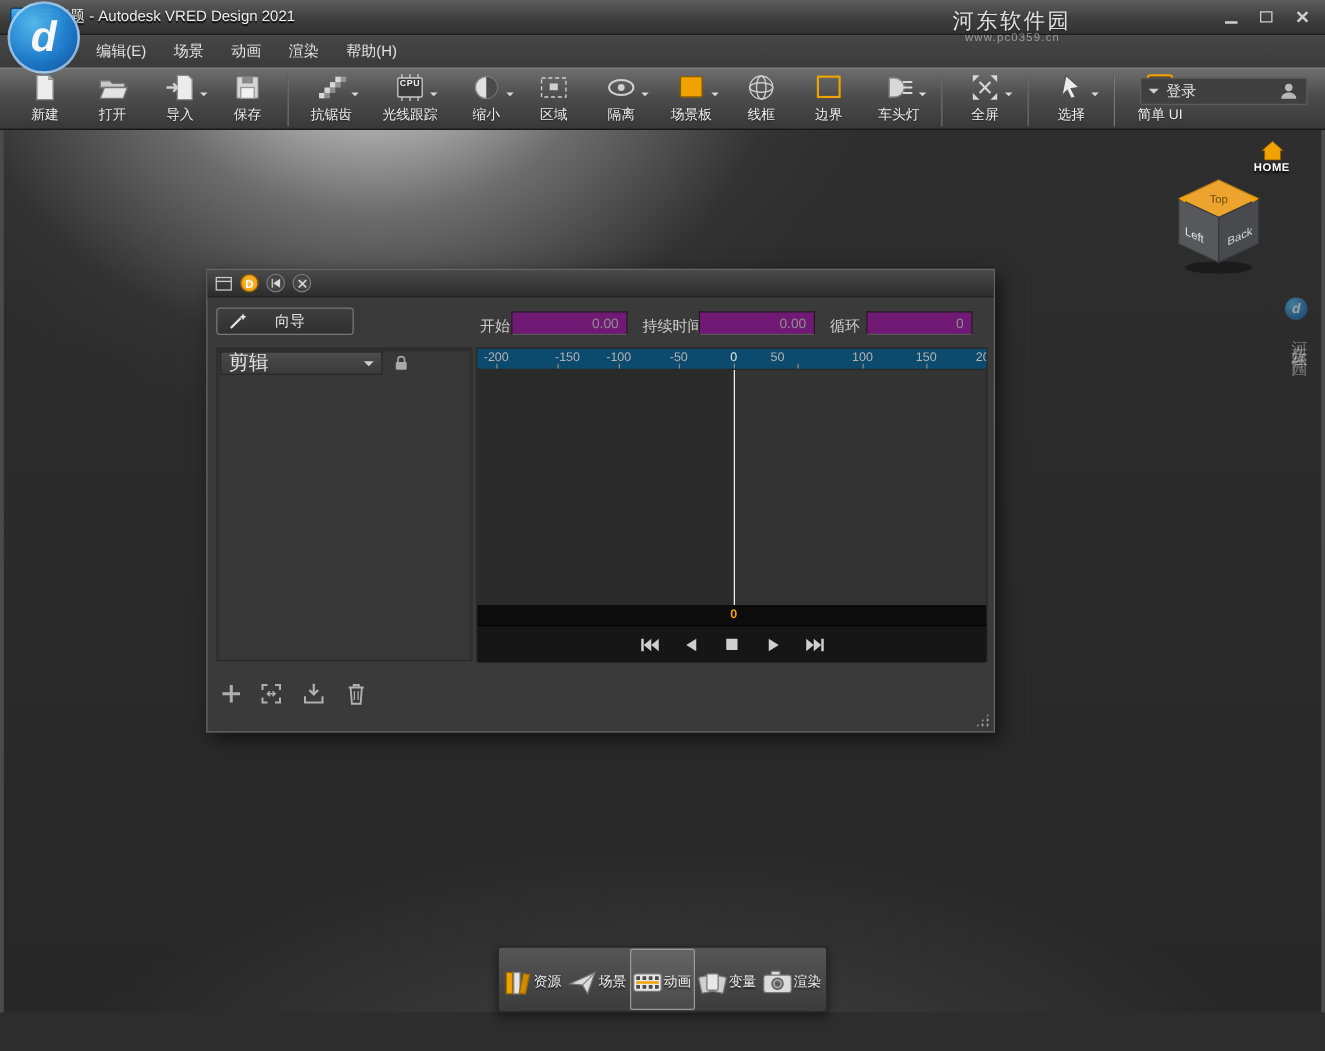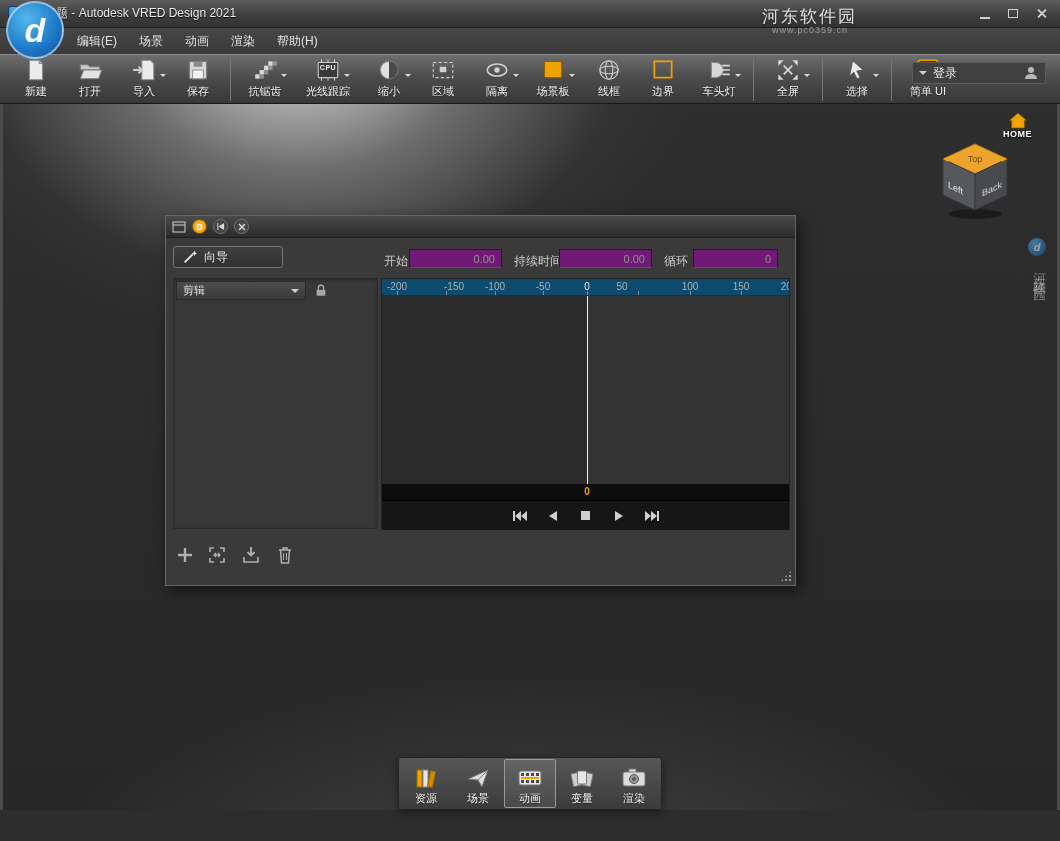--- a/index.html
+++ b/index.html
@@ -69,32 +69,32 @@
   .dlg-title{position:absolute;left:0;top:0;width:100%;height:22px;
     background:linear-gradient(#4a4a4a,#2c2c2c);border-bottom:1px solid #1e1e1e;
     display:flex;align-items:center;gap:6px;padding:0 6px;cursor:move;}
   .dlg-title .t{flex:1;font-size:12px;color:#e4e4e4;}
   .cbtn{width:15px;height:15px;border-radius:50%;display:flex;align-items:center;justify-content:center;cursor:pointer;flex:none;}
   .cbtn.orange{background:radial-gradient(#ffc447,#e89200);border:1px solid #8a5d00;
       color:#fff;font-size:9px;font-weight:bold;}
   .cbtn.dark{background:radial-gradient(#565656,#333);border:1px solid #777;}
   .wizard{position:absolute;left:7px;top:30px;width:110px;height:22px;
     background:linear-gradient(#3f3f3f,#303030);border:1px solid #787878;border-radius:3px;
-    display:flex;align-items:center;gap:6px;padding:0 8px;cursor:pointer;}
+    display:flex;align-items:center;gap:22px;padding:0 8px;cursor:pointer;}
   .wizard .lbl{font-size:12px;color:#e2e2e2;}
   .f-label{position:absolute;top:37px;font-size:12px;color:#cdcdcd;}
   .f-input{position:absolute;top:33px;height:19px;background:#701a75;
     border:1px solid #1e1e1e;border-bottom-color:#565656;color:#8f8f8f;
     font-size:11px;text-align:right;padding:0 6px;font-family:"Liberation Sans","DejaVu Sans",sans-serif;}
   .panel{position:absolute;left:7px;top:62px;width:205px;height:251px;
     background:#383838;border:1px solid #2b2b2b;box-shadow:inset 0 1px 3px rgba(0,0,0,0.3);}
   .clip-dd{position:absolute;left:2px;top:2px;width:130px;height:19px;
     background:linear-gradient(#4c4c4c,#3a3a3a);border:1px solid #2a2a2a;
     display:flex;align-items:center;padding:0 6px;cursor:pointer;}
-  .clip-dd .lbl{flex:1;font-size:11px;color:#e2e2e2;}
+  .clip-dd .lbl{flex:1;font-size:16px;color:#e2e2e2;}
   .clip-dd .tri{width:0;height:0;border:4px solid transparent;border-top-color:#cfcfcf;margin-top:4px;}
   .timeline{position:absolute;left:215px;top:62px;width:409px;height:251px;border:1px solid #222;}
   .ruler{position:absolute;left:0;top:0;width:100%;height:17px;background:#0c4a6e;
     border-bottom:1px solid #2a2a2a;overflow:hidden;cursor:pointer;}
   .tick{position:absolute;top:2px;transform:translateX(-50%);font-size:10px;color:#b2b2b2;}
   .tick.zero{color:#e8e8e8;}
   .tkm{position:absolute;bottom:0;width:1px;height:4px;background:#8a8a8a;}
   .tl-main{position:absolute;left:0;top:17px;width:100%;height:188px;background:#2b2b2b;cursor:crosshair;}
   .tl-right{position:absolute;left:205px;top:0;right:0;height:100%;background:#333333;}
   .cursor-line{position:absolute;left:205px;top:0;width:1px;height:100%;background:#f2f2f2;}
@@ -105,22 +105,22 @@
     border-top:1px solid #000;display:flex;align-items:center;justify-content:center;gap:13px;}
   .pbtn{width:20px;height:16px;display:flex;align-items:center;justify-content:center;cursor:pointer;}
   .dico{position:absolute;top:328px;width:22px;height:22px;display:flex;align-items:center;justify-content:center;cursor:pointer;}
   .grip{background-image:radial-gradient(#9a9a9a 38%, transparent 40%);background-size:4px 4px;
     clip-path:polygon(100% 0, 100% 100%, 0 100%);cursor:nwse-resize;}
 
   
   .dock{position:absolute;left:398px;top:757px;width:264px;height:53px;z-index:15;
     background:linear-gradient(#565656,#3b3b3b);border:1px solid #252525;border-radius:3px;
     box-shadow:0 3px 8px rgba(0,0,0,0.45);display:flex;padding:1px;}
-  .ditem{width:52px;height:49px;display:flex;flex-direction:column;align-items:center;
-    padding-top:4px;cursor:pointer;border:1px solid transparent;border-radius:2px;justify-content:center;}
+  .ditem{width:52px;height:49px;display:flex;flex-direction:row;align-items:center;
+    padding-top:4px;cursor:pointer;border:1px solid transparent;border-radius:2px;}
   .ditem.active{border-color:#9a9a9a;background:linear-gradient(#646464,#4a4a4a);}
   .ditem .lbl{font-size:11px;color:#f0f0f0;margin-top:0px;text-shadow:0 1px 1px #222;}
 
   
   .statusbar{position:absolute;left:0;top:810px;width:100%;height:31px;
     background:linear-gradient(#5a5a5a,#3d3d3d);border-top:1px solid #1e1e1e;
     display:flex;align-items:center;}
   .sb-left{display:flex;gap:18px;padding-left:26px;font-size:12px;color:#161616;}
   .sb-right{margin-left:auto;display:flex;align-items:center;gap:8px;padding-right:6px;}
   .sb-txt{font-size:12px;color:#161616;}

